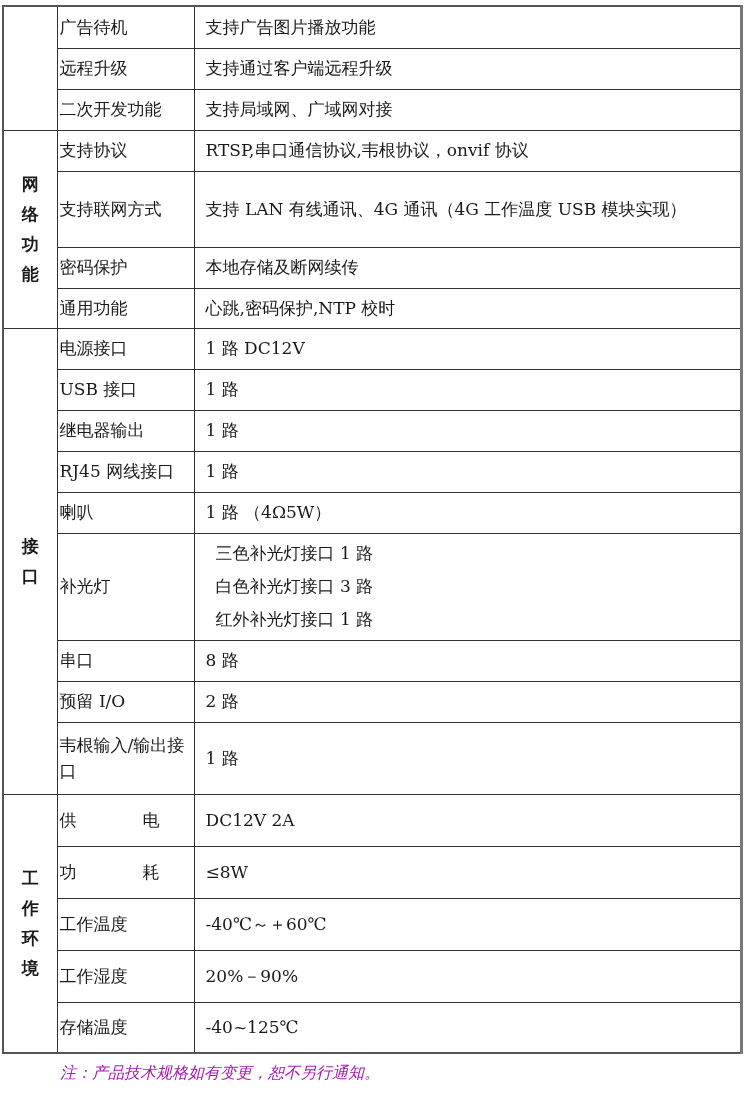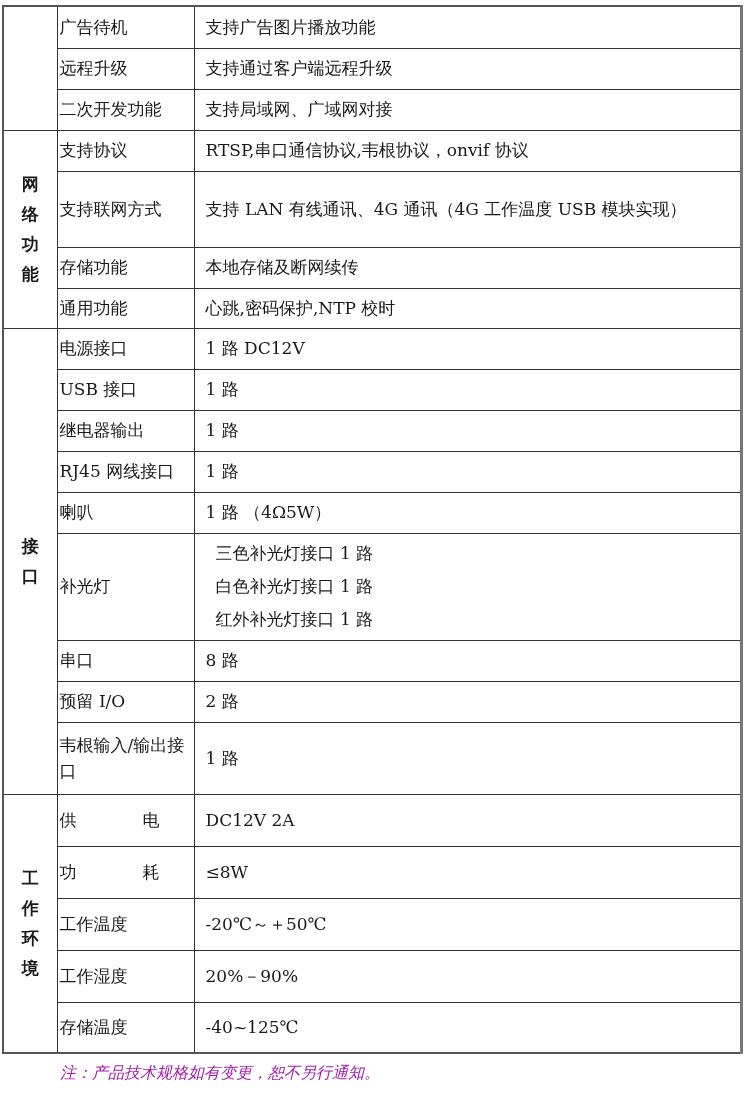--- a/index.html
+++ b/index.html
@@ -57,21 +57,21 @@
         <span>能</span>
       </td>
       <td class="item">支持协议</td>
       <td class="val">RTSP,串口通信协议,韦根协议，onvif 协议</td>
     </tr>
     <tr style="height:76px">
       <td class="item">支持联网方式</td>
       <td class="val">支持 LAN 有线通讯、4G 通讯（4G 工作温度 USB 模块实现）</td>
     </tr>
     <tr style="height:41px">
-      <td class="item">存储功能</td>
+      <td class="item">密码保护</td>
       <td class="val">本地存储及断网续传</td>
     </tr>
     <tr style="height:40px">
       <td class="item">通用功能</td>
       <td class="val">心跳,密码保护,NTP 校时</td>
     </tr>
 
     <tr style="height:41px">
       <td class="cat" rowspan="9">
         <span>接</span>
@@ -93,21 +93,21 @@
       <td class="val">1 路</td>
     </tr>
     <tr style="height:41px">
       <td class="item">喇叭</td>
       <td class="val">1 路 （4Ω5W）</td>
     </tr>
     <tr style="height:107px">
       <td class="item">补光灯</td>
       <td class="val">
         <span class="line">三色补光灯接口 1 路</span>
-        <span class="line">白色补光灯接口 1 路</span>
+        <span class="line">白色补光灯接口 3 路</span>
         <span class="line">红外补光灯接口 1 路</span>
       </td>
     </tr>
     <tr style="height:41px">
       <td class="item">串口</td>
       <td class="val">8 路</td>
     </tr>
     <tr style="height:41px">
       <td class="item">预留 I/O</td>
       <td class="val">2 路</td>
@@ -136,21 +136,21 @@
       <td class="item">
         <div class="spread">
           <span>功</span>
           <span>耗</span>
         </div>
       </td>
       <td class="val">≤8W</td>
     </tr>
     <tr style="height:52px">
       <td class="item">工作温度</td>
-      <td class="val">-20℃～＋50℃</td>
+      <td class="val">-40℃～＋60℃</td>
     </tr>
     <tr style="height:52px">
       <td class="item">工作湿度</td>
       <td class="val">20%－90%</td>
     </tr>
     <tr style="height:51px">
       <td class="item">存储温度</td>
       <td class="val">-40~125℃</td>
     </tr>
   </tbody>

